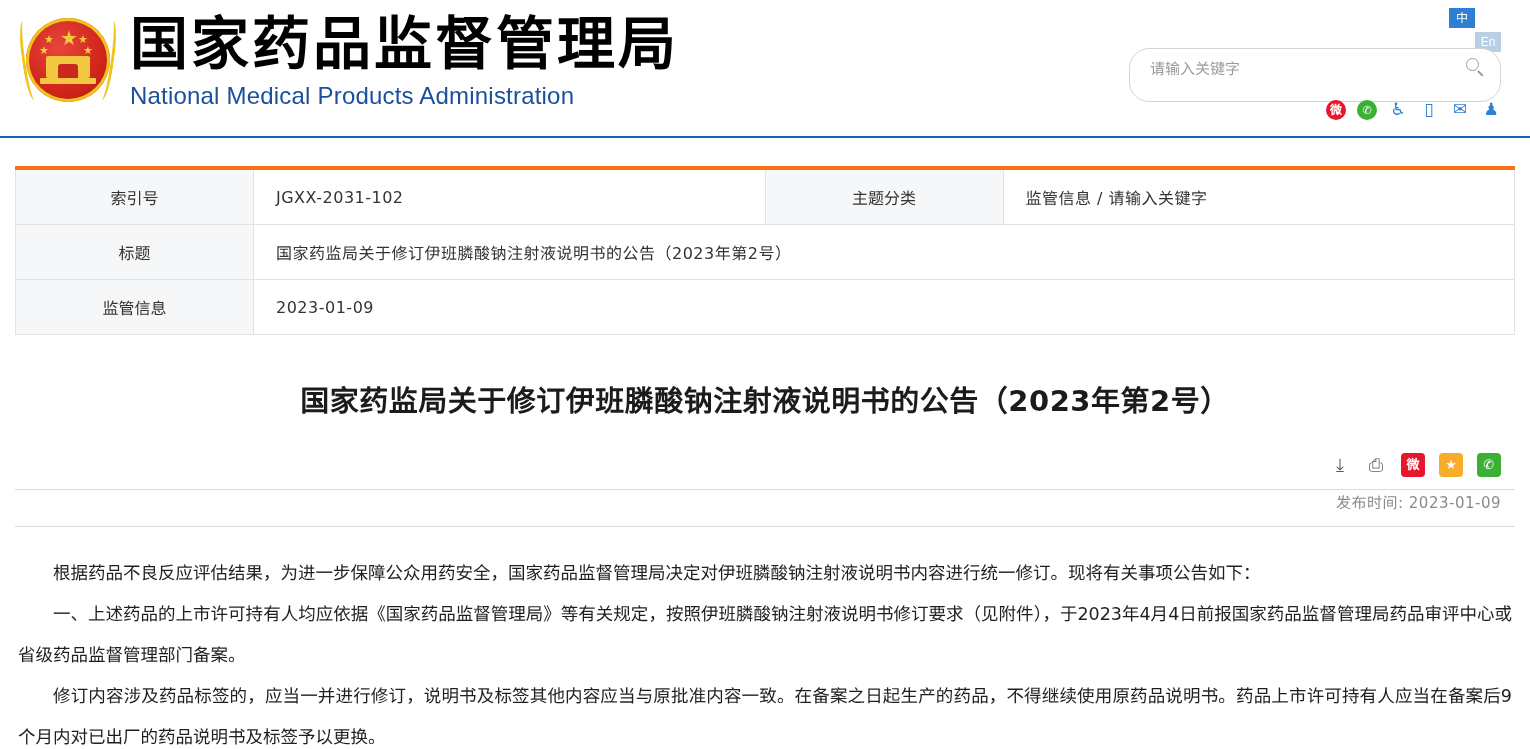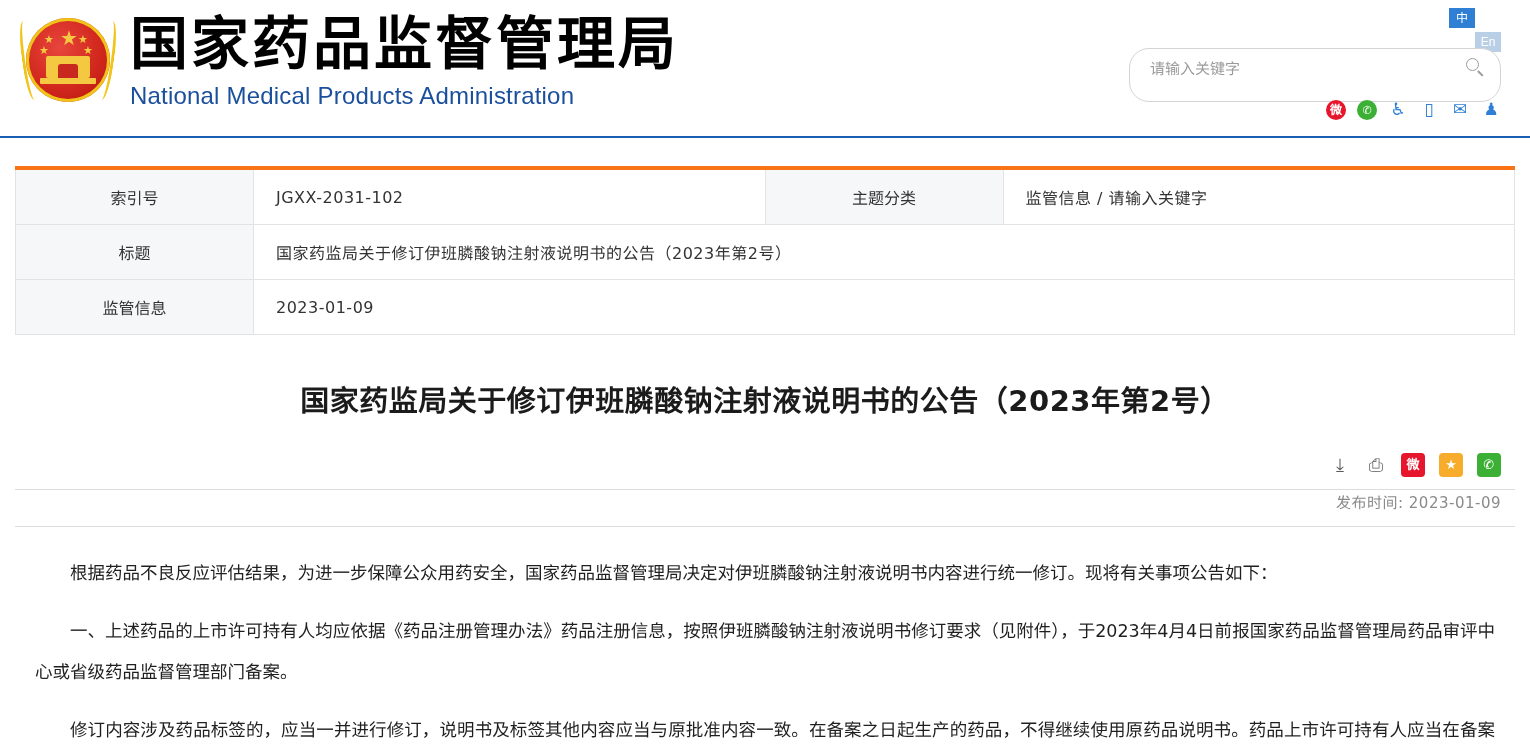--- a/index.html
+++ b/index.html
@@ -288,21 +288,21 @@
   }
   .body {
     margin: 26px 18px 0;
     font-family: "DejaVu Sans", "Liberation Sans", sans-serif;
     font-size: 17.5px;
     line-height: 41px;
     color: #1f1f1f;
     text-align: justify;
   }
   .body p {
-    margin: 17px;
+    margin: 0;
     text-indent: 2em;
   }
 </style>
 </head>
 <body>
 
 <div class="header">
 
   <div class="brand">
     <div class="emblem">
@@ -379,15 +379,15 @@
 
 <div class="pubtime">
   <span>发布时间:</span>
   <span>2023-01-09</span>
 </div>
 
 <hr class="rule2">
 
 <div class="body">
   <p>根据药品不良反应评估结果，为进一步保障公众用药安全，国家药品监督管理局决定对伊班膦酸钠注射液说明书内容进行统一修订。现将有关事项公告如下：</p>
-  <p>一、上述药品的上市许可持有人均应依据《药品注册管理办法》药品注册信息，按照伊班膦酸钠注射液说明书修订要求（见附件），于2023年4月4日前报国家药品监督管理局药品审评中心或省级药品监督管理部门备案。</p>
+  <p>一、上述药品的上市许可持有人均应依据《国家药品监督管理局》等有关规定，按照伊班膦酸钠注射液说明书修订要求（见附件），于2023年4月4日前报国家药品监督管理局药品审评中心或省级药品监督管理部门备案。</p>
   <p>修订内容涉及药品标签的，应当一并进行修订，说明书及标签其他内容应当与原批准内容一致。在备案之日起生产的药品，不得继续使用原药品说明书。药品上市许可持有人应当在备案后9个月内对已出厂的药品说明书及标签予以更换。</p>
 </div>
 
 </body></html>

